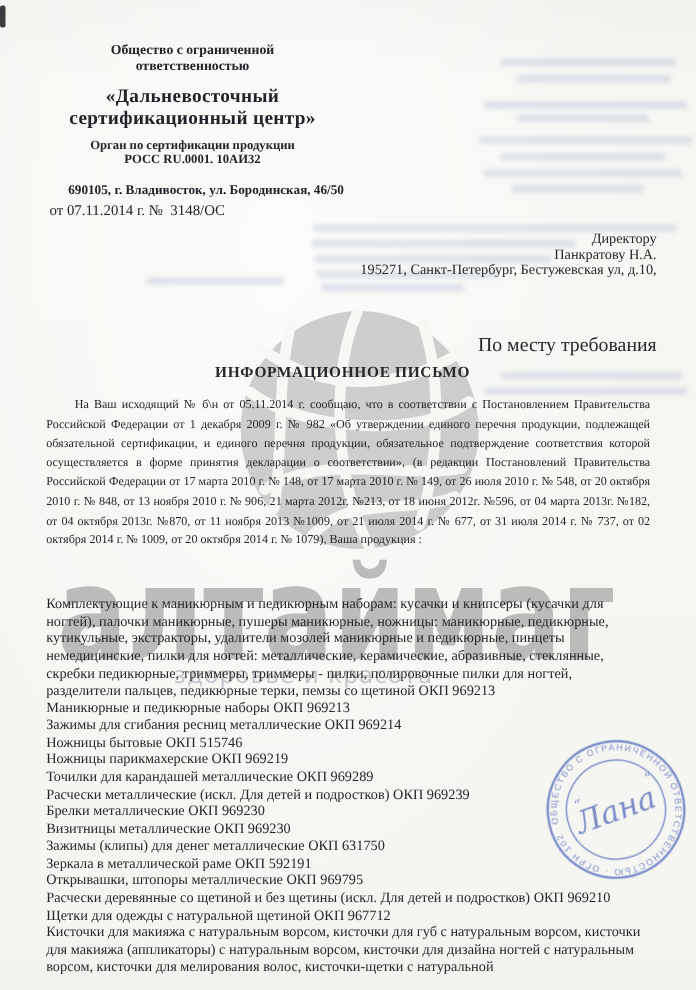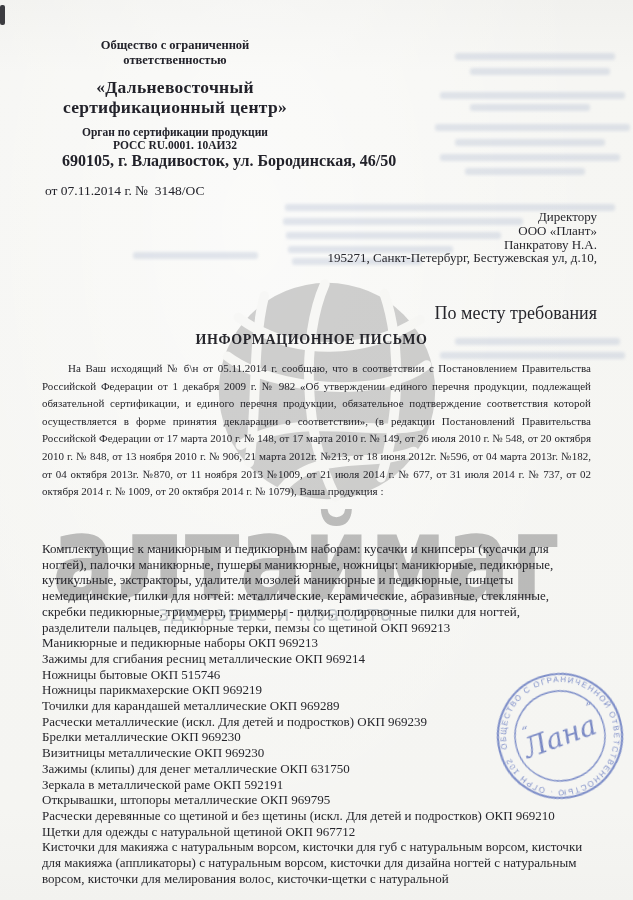--- a/index.html
+++ b/index.html
@@ -10,21 +10,21 @@
       linear-gradient(180deg,#f1f1ee 0%,#f6f6f3 8%,#f5f5f2 90%,#f2f2ef 100%);
     font-family:"Liberation Serif", serif;
     color:#26262c;
   }
   
   .letterhead{position:absolute;left:62px;top:38px;width:226px;text-align:center;font-weight:bold;color:#22222a;}
   .lh-orgtype{font-size:12.5px;line-height:15px;}
   .lh-orgname{font-size:17.5px;line-height:20px;margin-top:9px;letter-spacing:.3px;}
   .lh-orgrole{font-size:11.5px;line-height:13px;margin-top:9px;white-space:nowrap;}
   .lh-orgnum{font-size:11.5px;line-height:13px;white-space:pre;font-family:Liberation Serif, serif;}
-  .lh-orgaddr{font-size:16px;white-space:nowrap;}
+  .lh-orgaddr{font-size:12px;margin-top:13px;white-space:nowrap;}
   .refline{position:absolute;left:45px;top:183px;font-weight:normal;font-size:13.5px;white-space:pre;color:#22222a;}
   
   .addressee{position:absolute;right:36px;top:210px;text-align:right;font-size:13px;line-height:13.8px;}
   .addressee p{margin:0;}
   .delivery-note{position:absolute;right:36px;top:303px;font-size:18px;}
   
   .letter-title{position:absolute;left:42px;right:52px;top:332px;text-align:center;font-weight:bold;font-size:14px;letter-spacing:.6px;}
   .letter-body{position:absolute;left:42px;right:42px;top:360px;font-size:11px;line-height:17.6px;
     text-align:justify;text-align-last:left;text-indent:26px;}
   .product-list{position:absolute;left:42px;right:46px;top:541px;font-size:13px;line-height:15.7px;}
@@ -108,21 +108,20 @@
       <div class="lh-orgname">«Дальневосточный сертификационный центр»</div>
       <div class="lh-orgrole">Орган по сертификации продукции</div>
       <div class="lh-orgnum">РОСС RU.0001. 10АИ32</div>
       <div class="lh-orgaddr">690105, г. Владивосток, ул. Бородинская, 46/50</div>
     </div>
 
     <div class="refline">от 07.11.2014 г. №  3148/ОС</div>
 
     <div class="addressee">
         <p>Директору</p>
-        <p>ООО «Плант»</p>
         <p>Панкратову Н.А.</p>
         <p>195271, Санкт-Петербург, Бестужевская ул, д.10,</p>
       </div>
 
     <div class="delivery-note">По месту требования</div>
 
     <div class="letter-title">ИНФОРМАЦИОННОЕ ПИСЬМО</div>
 
     <div class="letter-body">На Ваш исходящий № б\н от 05.11.2014 г. сообщаю, что в соответствии с Постановлением Правительства Российской Федерации от 1 декабря 2009 г. № 982 «Об утверждении единого перечня продукции, подлежащей обязательной сертификации, и единого перечня продукции, обязательное подтверждение соответствия которой осуществляется в форме принятия декларации о соответствии», (в редакции Постановлений Правительства Российской Федерации от 17 марта 2010 г. № 148, от 17 марта 2010 г. № 149, от 26 июля 2010 г. № 548, от 20 октября 2010 г. № 848, от 13 ноября 2010 г. № 906, 21 марта 2012г. №213, от 18 июня 2012г. №596, от 04 марта 2013г. №182, от 04 октября 2013г. №870, от 11 ноября 2013 №1009, от 21 июля 2014 г. № 677, от 31 июля 2014 г. № 737, от 02 октября 2014 г. № 1009, от 20 октября 2014 г. № 1079), Ваша продукция :</div>
 

